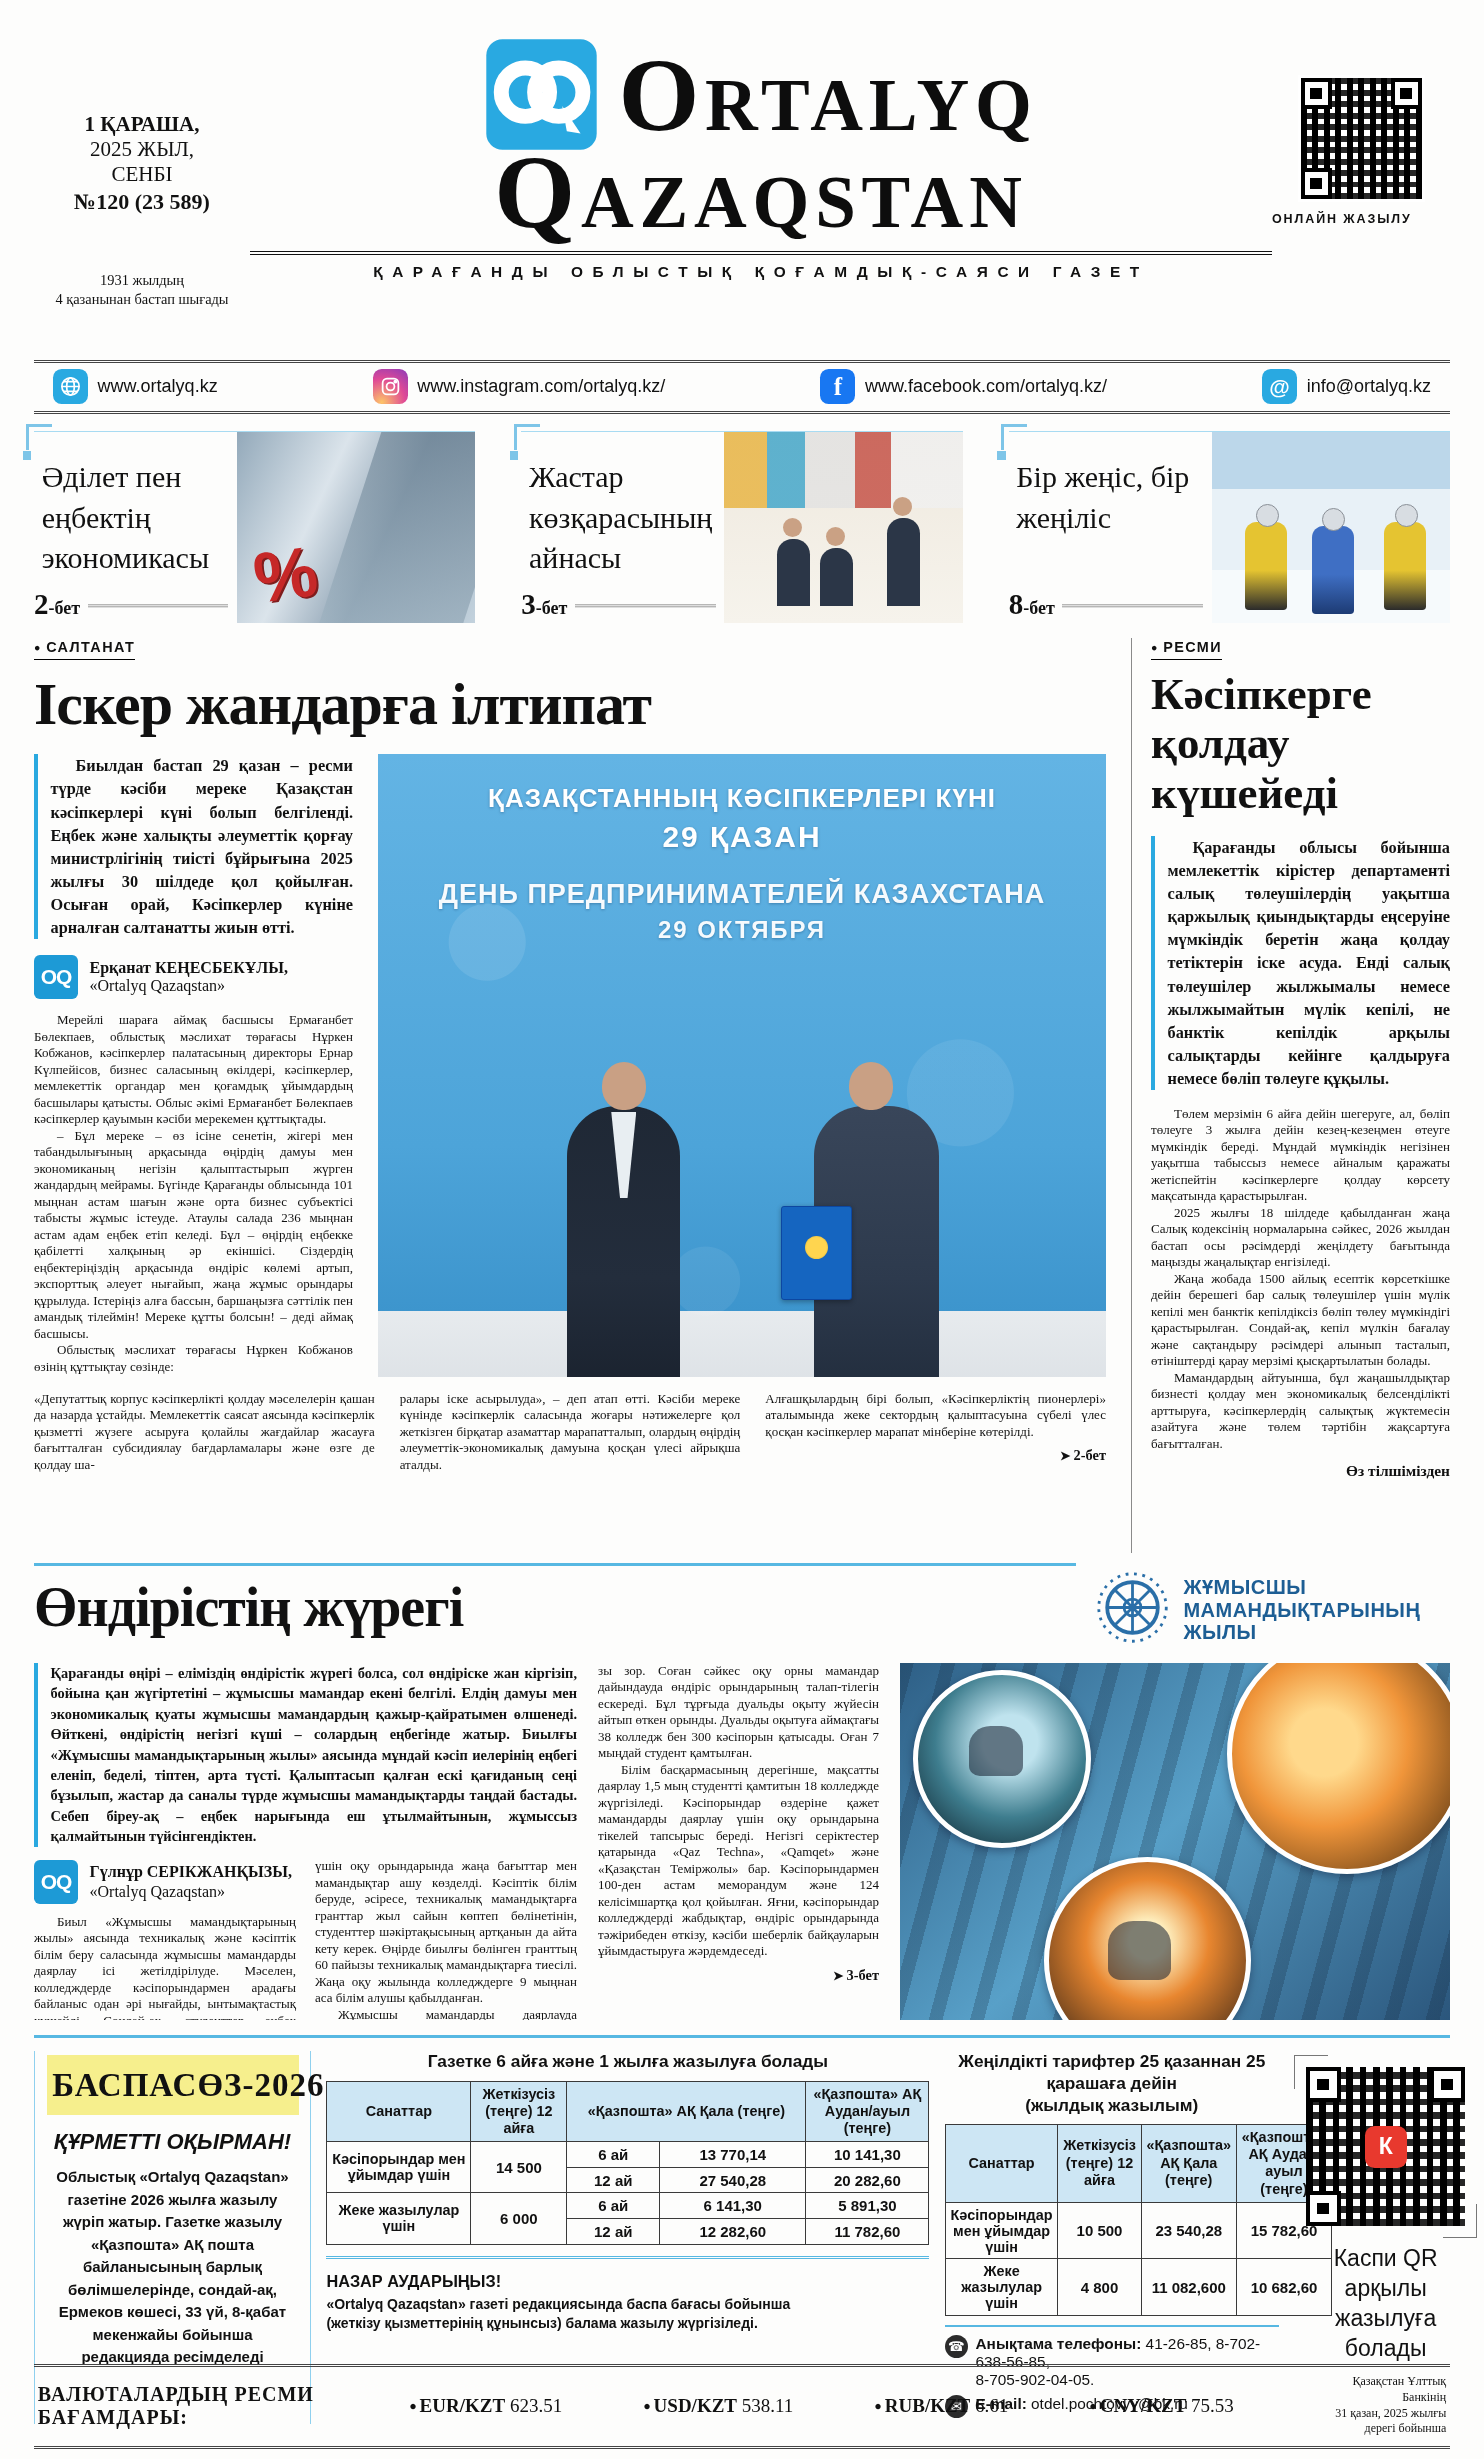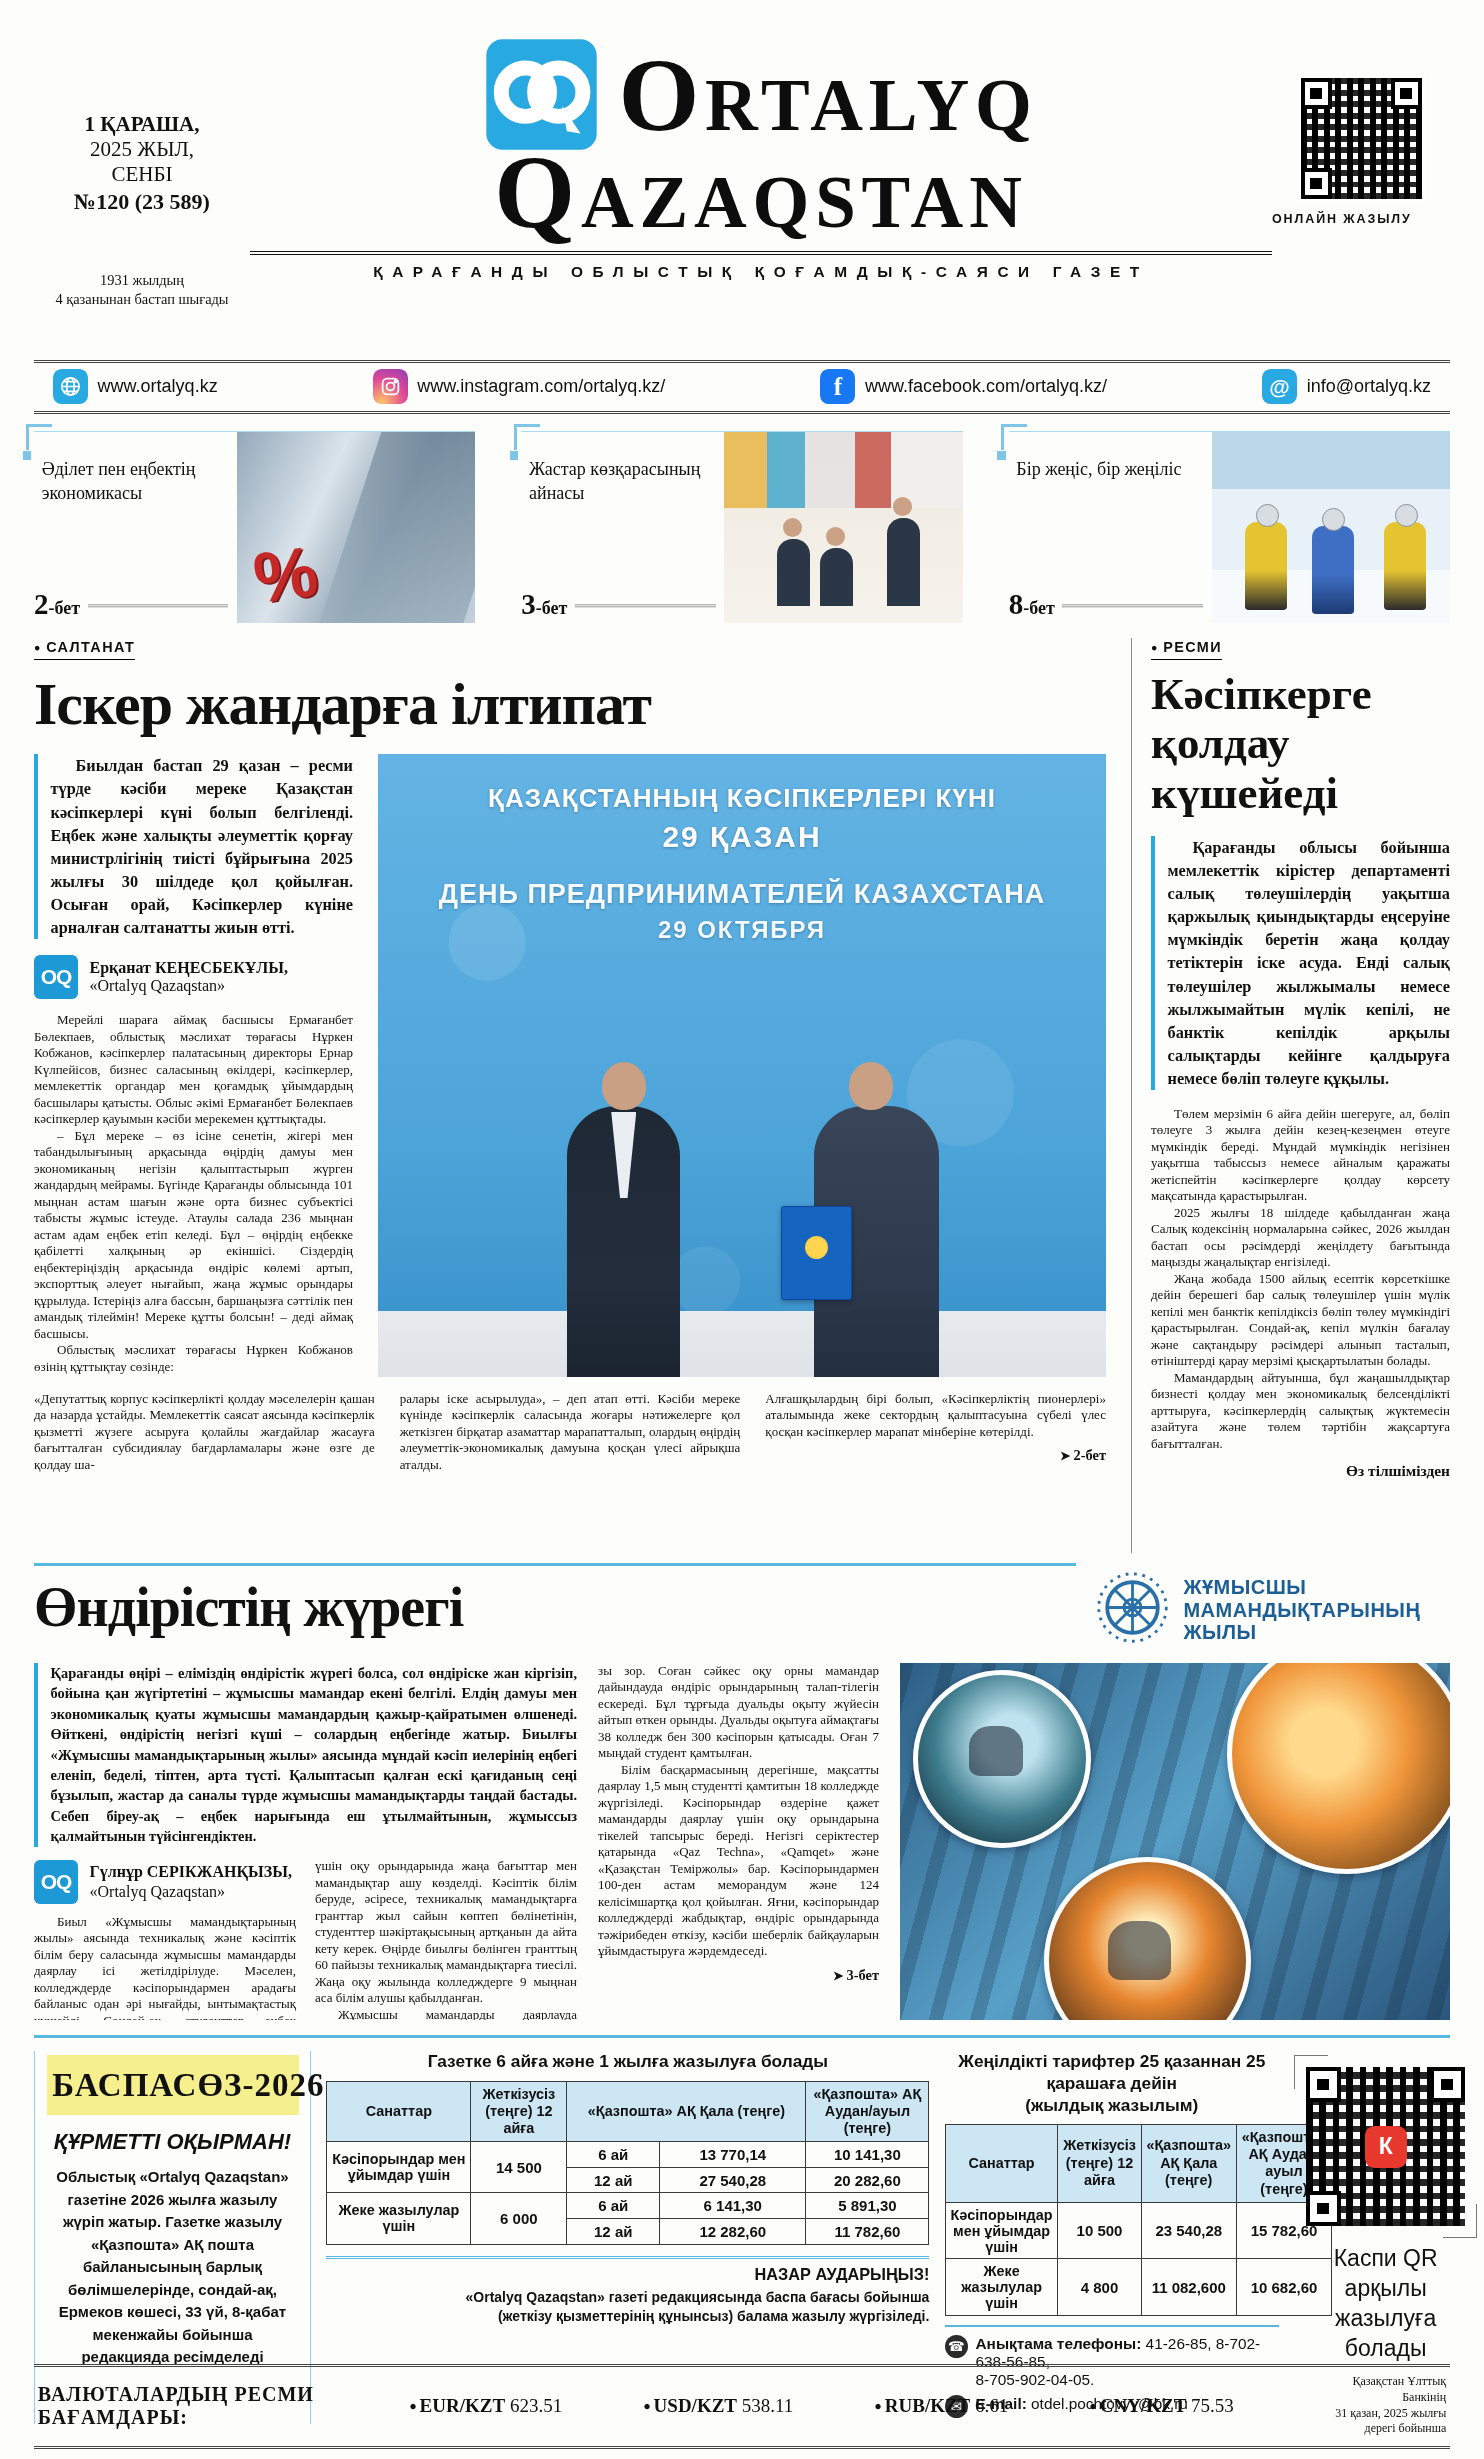--- a/index.html
+++ b/index.html
@@ -47,21 +47,21 @@
   .ico-fb { background:#1877f2; font-family:"Liberation Serif",serif; font-size:25px; }
   .ico-at { background:#29a9e1; font-size:21px; }
   .globe-svg { width:23px; height:23px; }
 
   
   .teasers { display:flex; gap:46px; margin:17.3px 34px 0 34px; height:192px; }
   .teaser { flex:1; position:relative; display:flex; border-top:1.9px solid #a8dbf2; }
   .teaser::before { content:""; position:absolute; left:-7.7px; top:-7.7px; width:23px; height:23px;
     border-left:3.8px solid #7ec5e8; border-top:3.8px solid #7ec5e8; }
   .teaser::after { content:""; position:absolute; left:-11.5px; top:19px; width:8.6px; height:8.6px; background:#7ec5e8; }
-  .t-text { width:46%; padding:25px 9.6px 0 7.7px; font-size:18px; line-height:1.35; }
+  .t-text { width:46%; padding:25px 9.6px 0 7.7px; font-size:30px; line-height:1.35; }
   .t-img { width:54%; height:100%; position:relative; overflow:hidden; }
   .t-page { position:absolute; left:0; bottom:1.9px; display:flex; align-items:baseline; width:44%; }
   .t-num { font-weight:bold; font-size:29px; }
   .t-bet { font-weight:bold; font-size:18px; }
   .t-rule { flex:1; border-top:3.8px double #999; margin-left:7.7px; transform:translateY(-6.7px); }
   .img1 { background:linear-gradient(115deg,#93a9ba 0%,#dbe4eb 35%,#8fa3b4 60%,#c3d2dd 100%); }
   .img1 .pct { position:absolute; left:17.3px; bottom:7.7px; font-weight:bold; font-size:71px; color:#c62828;
     font-family:"Liberation Sans",sans-serif; transform:rotate(-8deg); text-shadow:1.9px 1.9px 0 #7f1d1d; }
   .img1 .beam { position:absolute; right:-19px; top:-9.6px; width:144px; height:211px; background:linear-gradient(200deg,#5c7386,#9fb4c2); transform:skewX(-18deg); opacity:.65; }
   .img2 { background:linear-gradient(180deg,#efe9de 0%,#f6f3ec 100%); }
@@ -162,21 +162,21 @@
   .promo { border-left:1.9px solid #8fd0ee; border-right:1.9px solid #8fd0ee; padding:3.8px 11.5px; text-align:center; }
   .promo-box { background:#f6ef8d; padding:11.5px 5.8px; font-family:"Liberation Serif",serif; font-weight:bold; font-size:33px; letter-spacing:1px; }
   .greeting { font-weight:bold; font-size:22px; margin:13.4px 0 11.5px 0;font-style:italic; }
   .promo-info { font-weight:bold; font-size:15px; line-height:1.5; }
   .tbl-title { font-weight:bold; font-size:17.3px; text-align:center; margin-bottom:7.7px; line-height:1.25; }
   table { border-collapse:collapse; width:100%; }
   th,td { border:1.4px solid #3a3a3a; text-align:center; vertical-align:middle; padding:3.8px 4.8px; }
   th { background:#cde6f4; font-size:14.4px; line-height:1.2; }
   td { font-weight:bold; font-size:15px; }
   td.cat { font-size:14.4px; }
-  .attention { margin-top:11.5px; border-top:3.8px double #57b8e2; padding-top:6px; text-align:right; }
+  .attention { margin-top:11.5px; border-top:3.8px double #57b8e2; padding-top:13px; text-align:left; }
   .attention .at1 { font-weight:bold; font-size:16.3px; margin-bottom:3.8px; }
   .attention .at2 { font-weight:bold; font-size:14px; line-height:1.35; }
   .contact { margin-top:9.6px; border-top:2.9px solid #57b8e2; padding-top:7.7px; font-size:15.4px; }
   .c-row { display:flex; gap:7.7px; align-items:flex-start; margin-bottom:5.8px; }
   .c-ico { width:23px; height:23px; border-radius:50%; background:#2b2b2b; color:#fff; display:flex; align-items:center; justify-content:center; font-size:13.4px; flex:0 0 23px; }
   .c-label { font-weight:bold; }
   .kaspi { text-align:center; padding-top:3.8px; }
   .kq-wrap { position:relative; width:183px; height:183px; margin:0 auto; padding:11.5px; }
   .kq-wrap::before { content:""; position:absolute; left:0; top:0; width:33px; height:33px; border-left:1.9px solid #777; border-top:1.9px solid #777; }
   .kq-wrap::after { content:""; position:absolute; right:0; bottom:0; width:33px; height:33px; border-right:1.9px solid #777; border-bottom:1.9px solid #777; }

